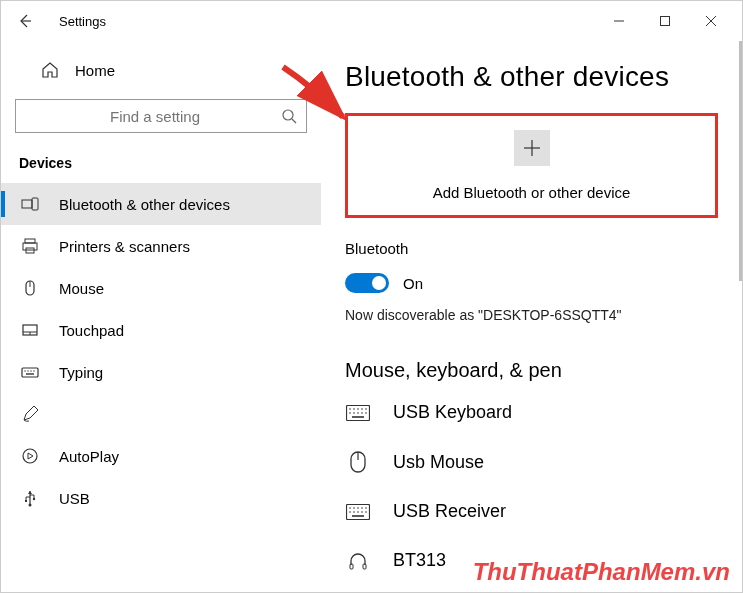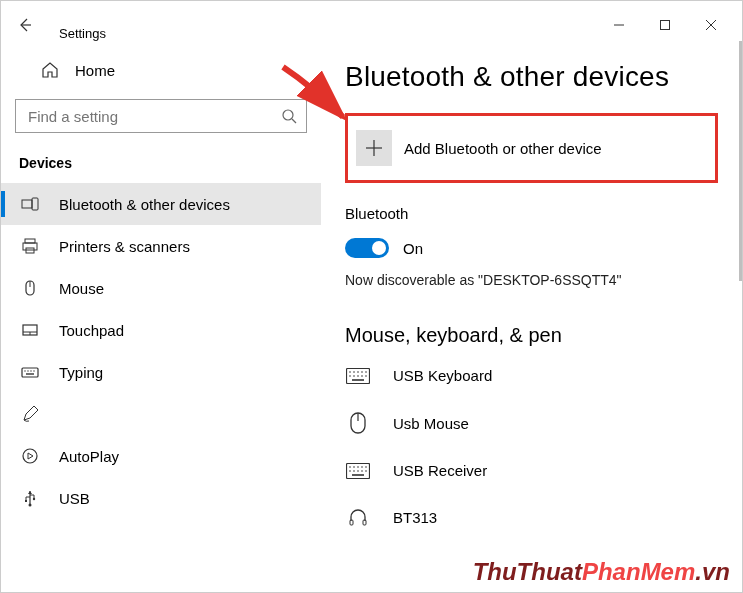--- a/index.html
+++ b/index.html
@@ -1,53 +1,53 @@
 <!DOCTYPE html>
 <html><head>
 <meta charset="utf-8">
 <style>
 * { box-sizing: border-box; margin: 0; padding: 0; font-family: "Segoe UI", Arial, sans-serif; }
 body { width: 743px; height: 593px; background: #fff; position: relative; overflow: hidden; border: 1px solid #ccc; }
-.titlebar { height: 40px; display: flex; align-items: flex-end; padding: 0 8px; }
+.titlebar { height: 40px; display: flex; align-items: center; padding: 0 8px; }
 .back-btn { width: 32px; height: 32px; display: flex; align-items: center; justify-content: center; }
 .title { font-size: 13px; margin-left: 18px; }
 .win-controls { margin-left: auto; display: flex; gap: 0; }
 .win-btn { width: 46px; height: 32px; display: flex; align-items: center; justify-content: center; }
 .layout { display: flex; height: calc(100% - 40px); }
 .sidebar { width: 320px; padding: 12px 0 0 0; overflow: hidden; }
 .home { display: flex; align-items: center; padding: 8px 12px; font-size: 15px; gap: 16px; margin-left: 28px; }
 .search-wrap { margin: 12px 14px 16px 14px; }
-.search { width: 100%; height: 34px; border: 1px solid #999; padding: 0 36px 0 12px; font-size: 15px; color: #666; background: #fff; }
+.search { width: 100%; height: 34px; border: 1px solid #999; padding: 0 36px 0 24px; font-size: 15px; color: #666; background: #fff; text-align: center; }
 .search-box { position: relative; }
 .search-icon-pos { position: absolute; right: 10px; top: 50%; transform: translateY(-50%); }
 .section-title { font-size: 14px; font-weight: 600; padding: 6px 18px 12px 18px; }
 .nav-item { display: flex; align-items: center; padding: 12px 20px 12px 20px; font-size: 15px; gap: 20px; position: relative; }
 .nav-item.active { background: #e6e6e6; }
 .nav-item.active::before { content: ""; position: absolute; left: 0; top: 8px; bottom: 8px; width: 4px; background: #0078d4; }
 .nav-icon { width: 18px; height: 18px; display: flex; align-items: center; justify-content: center; flex-shrink: 0; }
 .main { flex: 1; padding: 20px 24px 0 24px; position: relative; overflow: hidden; }
 .page-title { font-size: 28px; font-weight: 400; margin-bottom: 20px; letter-spacing: 0.2px; }
-.add-device { border: 3px solid #e1322a; padding: 14px 8px; display: flex; align-items: center; gap: 12px; margin-bottom: 22px; }
+.add-device { border: 3px solid #e1322a; padding: 14px 14px; display: flex; align-items: center; gap: 18px; margin-bottom: 22px; flex-direction: column; }
 .plus-box { width: 36px; height: 36px; background: #e0e0e0; display: flex; align-items: center; justify-content: center; }
 .add-text { font-size: 15px; }
 .sub-label { font-size: 15px; margin-bottom: 16px; }
 .toggle-row { display: flex; align-items: center; gap: 14px; margin-bottom: 14px; }
 .toggle { width: 44px; height: 20px; border-radius: 10px; background: #0078d4; position: relative; }
 .toggle::after { content: ""; position: absolute; right: 3px; top: 3px; width: 14px; height: 14px; background: #fff; border-radius: 50%; }
 .toggle-label { font-size: 15px; }
 .disc-text { font-size: 14px; color: #222; margin-bottom: 36px; }
 .section-head { font-size: 20px; margin-bottom: 14px; }
 .device-row { display: flex; align-items: center; gap: 22px; padding: 6px 0 22px 0; }
 .device-icon { width: 26px; display: flex; justify-content: center; }
-.device-name { font-size: 15px; }
+.device-name { font-size: 18px; }
 .scrollbar { position: absolute; right: 0; top: 40px; bottom: 0; width: 6px; }
 .scroll-thumb { position: absolute; right: 0; top: 0; width: 3px; height: 240px; background: #bfbfbf; }
 .arrow-annot { position: absolute; left: 272px; top: 56px; pointer-events: none; }
 .watermark { position: absolute; right: 12px; bottom: 6px; font-size: 24px; font-weight: 700; font-style: italic; }
-.watermark .blue { color: #7f1d1d; }
+.watermark .blue { color: #ef4444; }
 .watermark .red { color: #ef4444; }
 svg { display: block; }
 </style>
 </head>
 <body>
 
 <div class="titlebar">
   <div class="back-btn">
     <svg width="16" height="16" viewBox="0 0 16 16">
         <path d="M10 2 L4 8 L10 14" stroke="#333" stroke-width="1.2" fill="none"></path>

